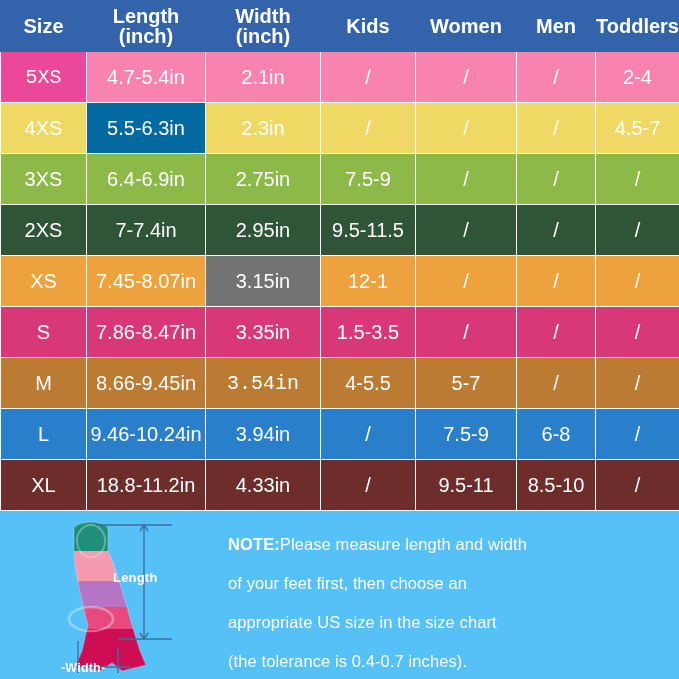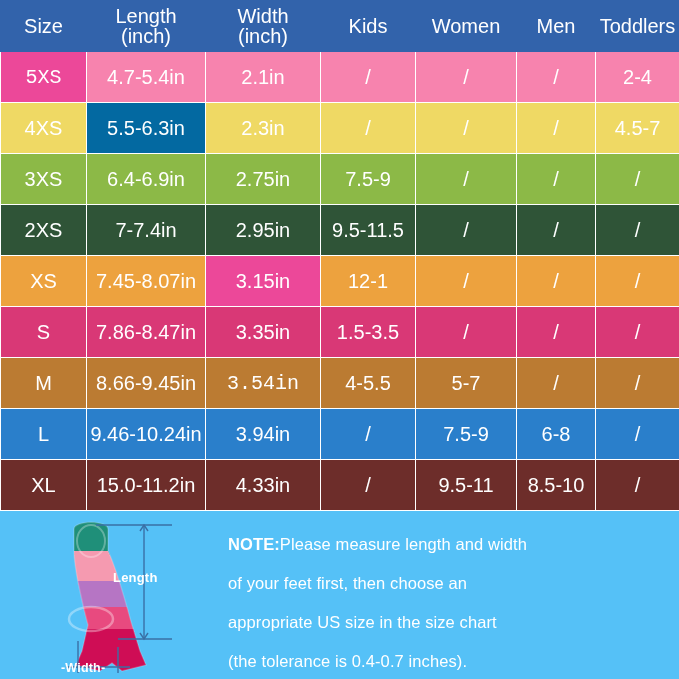--- a/index.html
+++ b/index.html
@@ -29,21 +29,21 @@
     color: #ffffff;
     border: 1px solid rgba(255,255,255,0.85);
     padding: 0;
     overflow: hidden;
     white-space: nowrap;
   }
   table.size-table thead th {
     height: 50px;
     background: #3263ab;
     font-size: 20px;
-    font-weight: 400;
+    font-weight: 700;
     line-height: 1.02;
     border-color: #3263ab;
   }
   table.size-table tbody td {
     height: 50px;
     font-size: 20px;
     font-weight: 400;
   }
   td.size-cell { font-size: 22px; }
   td.len-cell  { font-size: 19px; }
@@ -175,21 +175,21 @@
           <td class="len-cell" style="background: rgb(47, 84, 55);">7-7.4in</td>
           <td class="len-cell" style="background: rgb(47, 84, 55);">2.95in</td>
           <td style="background: rgb(47, 84, 55);">9.5-11.5</td>
           <td style="background: rgb(47, 84, 55);">/</td>
           <td style="background: rgb(47, 84, 55);">/</td>
           <td style="background: rgb(47, 84, 55);">/</td>
         </tr>
         <tr>
           <td class="size-cell" style="background: rgb(237, 162, 62);">XS</td>
           <td class="len-cell" style="background: rgb(237, 162, 62);">7.45-8.07in</td>
-          <td class="len-cell" style="background: #ec4899;">3.15in</td>
+          <td class="len-cell" style="background: #737373;">3.15in</td>
           <td style="background: rgb(237, 162, 62);">12-1</td>
           <td style="background: rgb(237, 162, 62);">/</td>
           <td style="background: rgb(237, 162, 62);">/</td>
           <td style="background: rgb(237, 162, 62);">/</td>
         </tr>
         <tr>
           <td class="size-cell" style="background: rgb(217, 56, 118);">S</td>
           <td class="len-cell" style="background: rgb(217, 56, 118);">7.86-8.47in</td>
           <td class="len-cell" style="background: rgb(217, 56, 118);">3.35in</td>
           <td style="background: rgb(217, 56, 118);">1.5-3.5</td>
@@ -210,21 +210,21 @@
           <td class="size-cell" style="background: rgb(42, 127, 203);">L</td>
           <td class="len-cell" style="background: rgb(42, 127, 203);">9.46-10.24in</td>
           <td class="len-cell" style="background: rgb(42, 127, 203);">3.94in</td>
           <td style="background: rgb(42, 127, 203);">/</td>
           <td style="background: rgb(42, 127, 203);">7.5-9</td>
           <td style="background: rgb(42, 127, 203);">6-8</td>
           <td style="background: rgb(42, 127, 203);">/</td>
         </tr>
         <tr>
           <td class="size-cell" style="background: rgb(109, 45, 42);">XL</td>
-          <td class="len-cell" style="background: rgb(109, 45, 42);">15.0-11.2in</td>
+          <td class="len-cell" style="background: rgb(109, 45, 42);">18.8-11.2in</td>
           <td class="len-cell" style="background: rgb(109, 45, 42);">4.33in</td>
           <td style="background: rgb(109, 45, 42);">/</td>
           <td style="background: rgb(109, 45, 42);">9.5-11</td>
           <td style="background: rgb(109, 45, 42);">8.5-10</td>
           <td style="background: rgb(109, 45, 42);">/</td>
         </tr>
       </tbody>
   </table>
 
   <div class="note-panel" style="background: rgb(85, 193, 247);">

